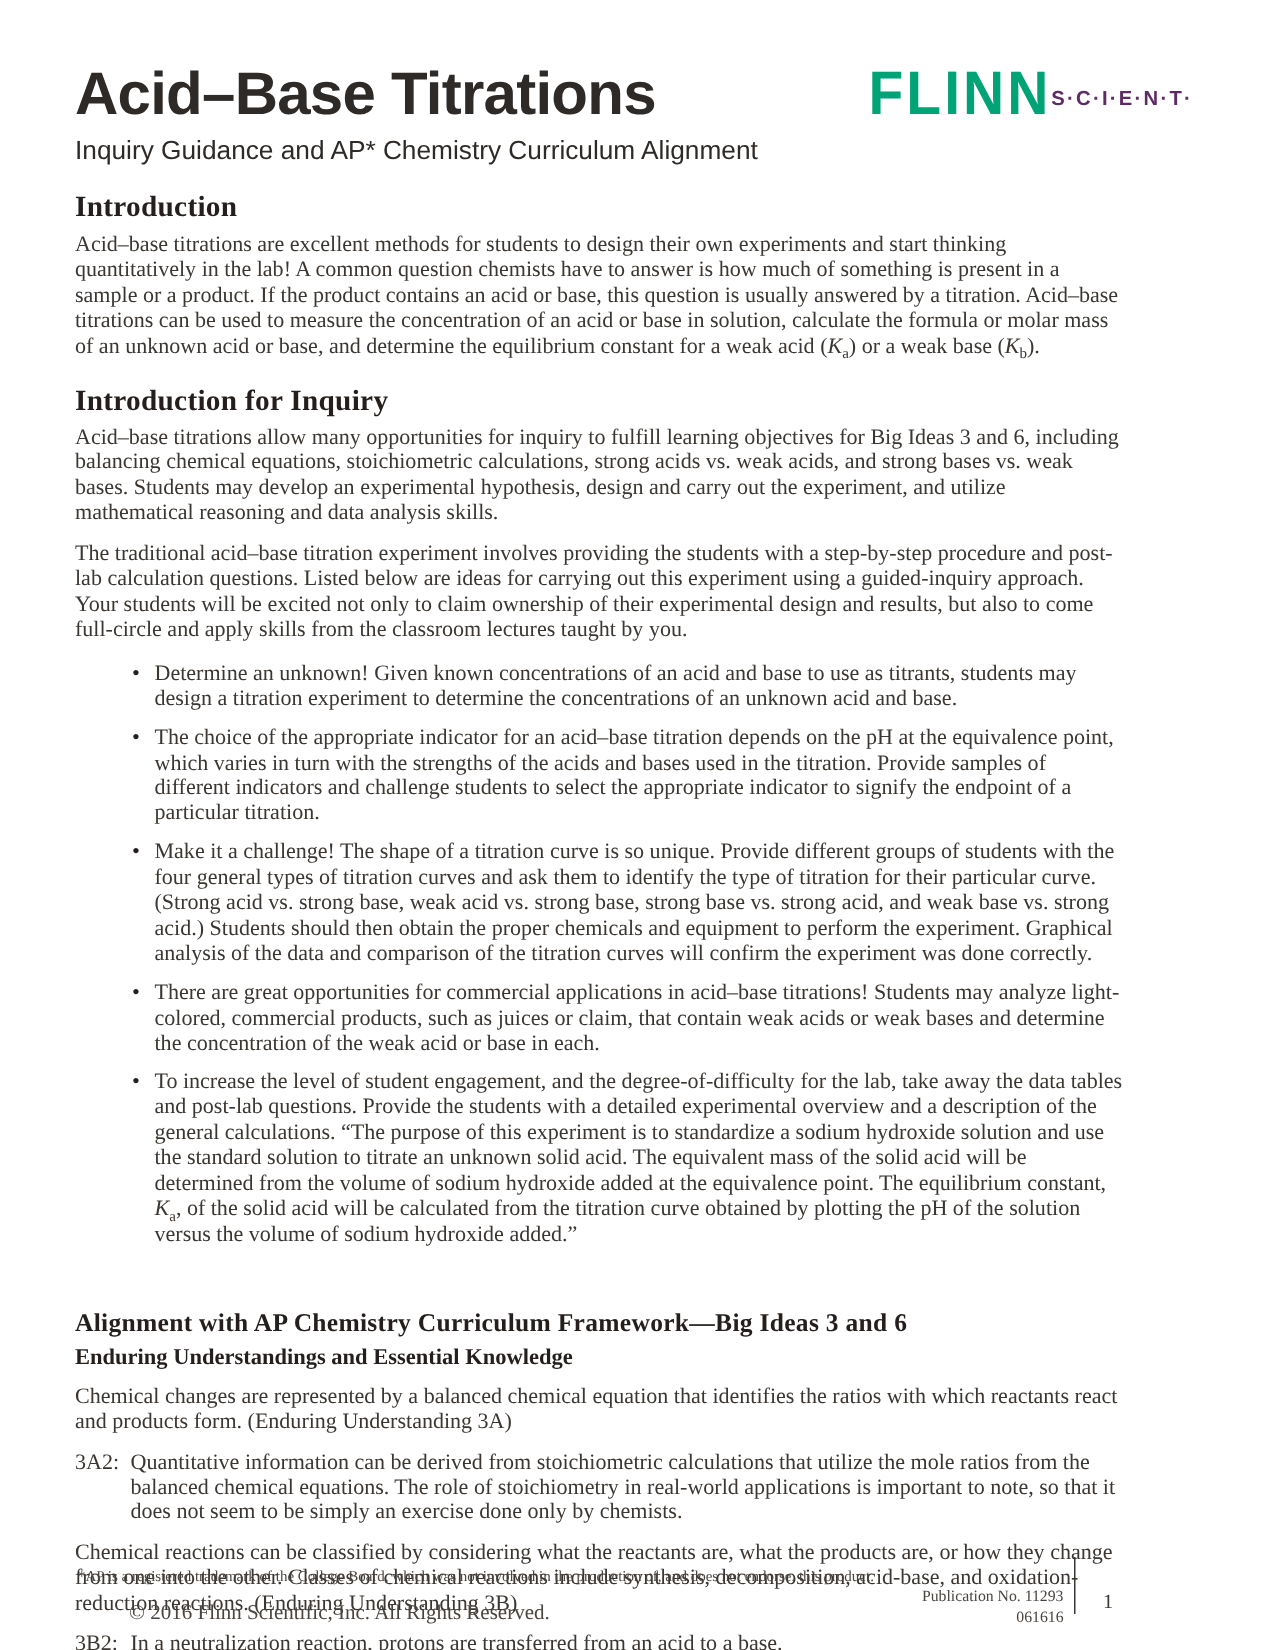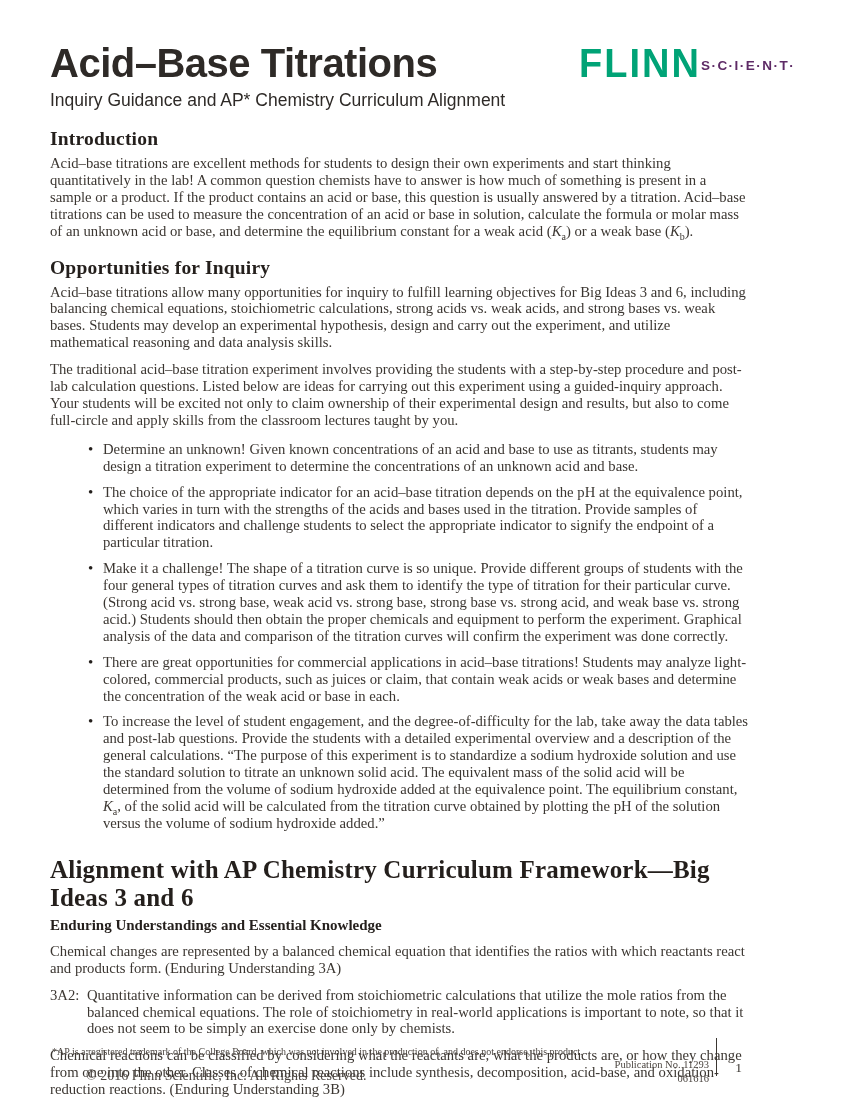--- a/index.html
+++ b/index.html
@@ -64,21 +64,21 @@
   .chem-text{
     font-family:"Liberation Sans","DejaVu Sans",sans-serif;
     font-style:italic;font-weight:bold;font-size:22px;color:#ffffff;
     letter-spacing:-.5px;transform:skewX(-4deg);
   }
   
   h2{
     font-size:19.5px;color:var(--ink-dark);
     font-weight:bold;margin:17px 0 5px 0;letter-spacing:.2px;
   }
-  h2.big{font-size:25px;margin-top:24px;}
+  h2.big{font-size:17px;margin-top:40px;}
   h3{font-size:15px;color:var(--ink-dark);font-weight:bold;margin:2px 0 9px 0;}
   p.body{font-size:14.7px;line-height:16.9px;margin-bottom:10px;text-align:left;}
   ul.bullets{list-style:none;margin:12px 0 2px 38px;}
   ul.bullets li{
     position:relative;padding-left:15px;
     font-size:14.7px;line-height:16.9px;margin-bottom:9px;max-width:707px;
   }
   ul.bullets li::before{
     content:"\2022";position:absolute;left:0;top:0;
     font-size:15px;color:var(--ink-dark);
@@ -127,21 +127,21 @@
         <div class="chem-ribbon">
           <span class="chem-text">CHEM</span>
         </div>
       </div>
     </div>
   </div>
 
   <h2>Introduction</h2>
   <p class="body">Acid–base titrations are excellent methods for students to design their own experiments and start thinking quantitatively in the lab! A common question chemists have to answer is how much of something is present in a sample or a product. If the product contains an acid or base, this question is usually answered by a titration. Acid–base titrations can be used to measure the concentration of an acid or base in solution, calculate the formula or molar mass of an unknown acid or base, and determine the equilibrium constant for a weak acid (<i>K</i><sub>a</sub>) or a weak base (<i>K</i><sub>b</sub>).</p>
 
-  <h2>Opportunities for Inquiry</h2>
+  <h2>Introduction for Inquiry</h2>
   <p class="body">Acid–base titrations allow many opportunities for inquiry to fulfill learning objectives for Big Ideas 3 and 6, including balancing chemical equations, stoichiometric calculations, strong acids vs. weak acids, and strong bases vs. weak bases. Students may develop an experimental hypothesis, design and carry out the experiment, and utilize mathematical reasoning and data analysis skills.</p>
   <p class="body">The traditional acid–base titration experiment involves providing the students with a step-by-step procedure and post-lab calculation questions. Listed below are ideas for carrying out this experiment using a guided-inquiry approach. Your students will be excited not only to claim ownership of their experimental design and results, but also to come full-circle and apply skills from the classroom lectures taught by you.</p>
 
   <ul class="bullets">
 
       <li><span>Determine an unknown! Given known concentrations of an acid and base to use as titrants, students may design a titration experiment to determine the concentrations of an unknown acid and base.</span></li>
 
       <li><span>The choice of the appropriate indicator for an acid–base titration depends on the pH at the equivalence point, which varies in turn with the strengths of the acids and bases used in the titration. Provide samples of different indicators and challenge students to select the appropriate indicator to signify the endpoint of a particular titration.</span></li>
 
       <li><span>Make it a challenge! The shape of a titration curve is so unique. Provide different groups of students with the four general types of titration curves and ask them to identify the type of titration for their particular curve. (Strong acid vs. strong base, weak acid vs. strong base, strong base vs. strong acid, and weak base vs. strong acid.) Students should then obtain the proper chemicals and equipment to perform the experiment. Graphical analysis of the data and comparison of the titration curves will confirm the experiment was done correctly.</span></li>

